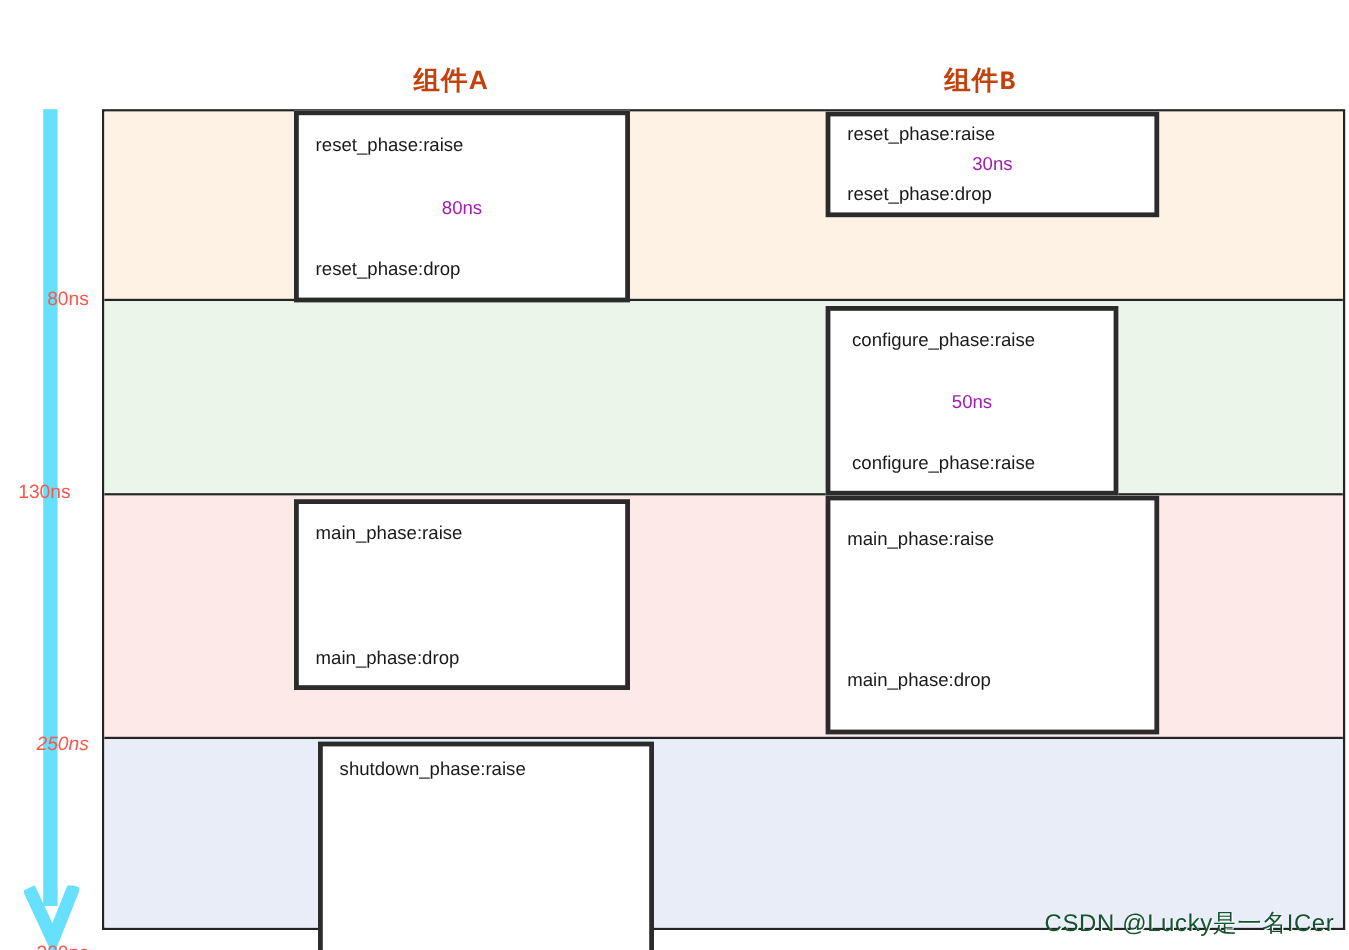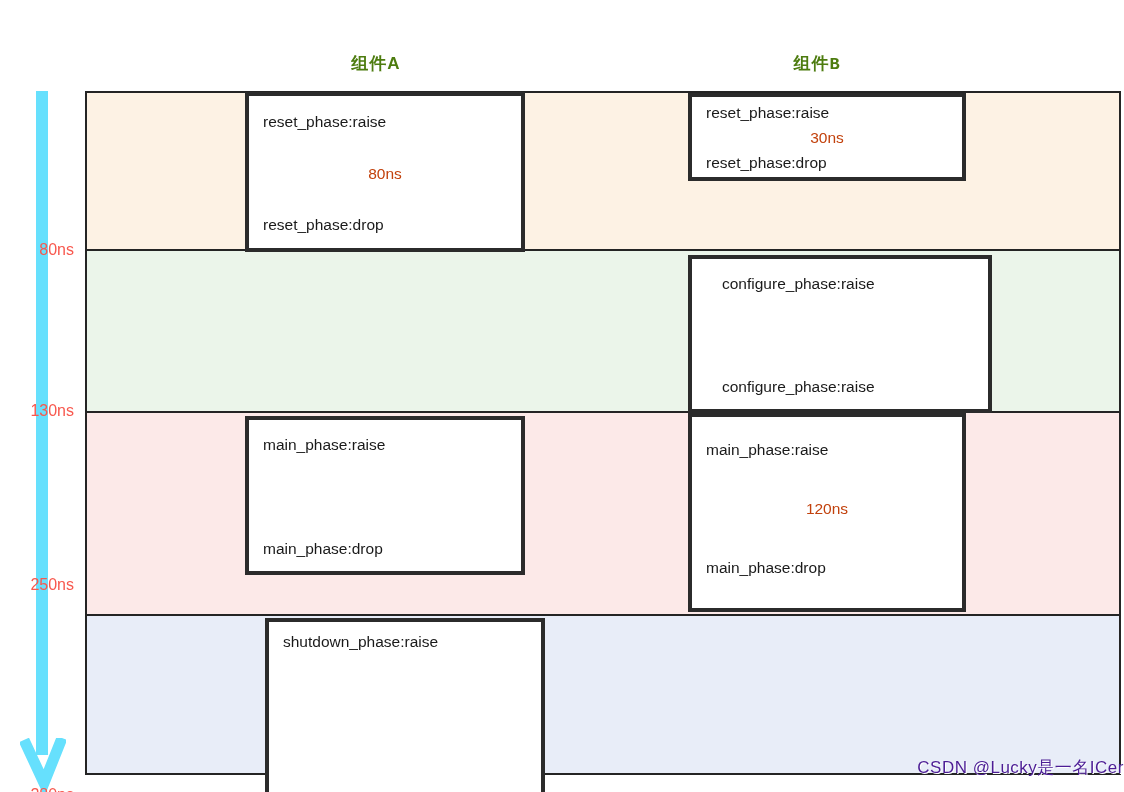--- a/index.html
+++ b/index.html
@@ -14,53 +14,53 @@
     border:2px solid #242424;
   }
   .band{width:100%;}
   .band-reset{height:158px;background:#FDF2E4;border-bottom:2px solid #242424;}
   .band-configure{height:162px;background:#EBF5EA;border-bottom:2px solid #242424;}
   .band-main{height:203px;background:#FCE9E8;border-bottom:2px solid #242424;}
   .band-shutdown{height:157px;background:#E8EDF8;}
   
   .col-header{
     position:absolute;top:52px;width:180px;text-align:center;
-    font-size:17px;font-weight:bold;color:#4d7c0f;letter-spacing:1px;
+    font-size:22px;font-weight:bold;color:#c2410c;letter-spacing:1px;
   }
   .header-a{left:286px;}
   .header-b{left:727px;font-family:Liberation Mono, monospace;}
   
   .tl-bar{position:absolute;left:36px;top:91px;width:12px;height:664px;background:#66E0FD;}
   .tl-head{position:absolute;left:20px;top:738px;width:46px;height:54px;}
   
   .tick{
     position:absolute;left:0;width:74px;text-align:right;
     font-size:16px;color:#F8584E;z-index:5;
   }
   .tick-0{top:241px;}
-  .tick-1{top:402px;}
-  .tick-2{top:576px;}
+  .tick-1{top:402px;text-align:center;}
+  .tick-2{top:612px;font-style:italic;}
   .tick-3{top:786px;}
   
   .pbox{
     position:absolute;background:#ffffff;border:4px solid #2b2b2b;
     display:flex;flex-direction:column;justify-content:space-between;z-index:3;
   }
   .pline{font-size:15.5px;color:#1a1a1a;padding-left:14px;line-height:21px;}
-  .pdur{font-size:15.5px;color:#c2410c;text-align:center;line-height:21px;padding-left:0;}
+  .pdur{font-size:15.5px;color:#a21caf;text-align:center;line-height:21px;padding-left:0;}
   .box-a-reset{left:245px;top:92px;width:280px;height:160px;padding:15px 0 13px;}
   .box-b-reset{left:688px;top:93px;width:278px;height:88px;padding:5px 0 4px;}
-  .box-b-configure{left:688px;top:255px;width:304px;height:158px;padding:14px 16px 12px;}
+  .box-b-configure{left:688px;top:255px;width:244px;height:158px;padding:14px 4px 12px;}
   .box-a-main{left:245px;top:416px;width:280px;height:159px;padding:14px 0 12px;}
   .box-b-main{left:688px;top:413px;width:278px;height:199px;padding:22px 0 30px;}
   .box-a-shutdown{left:245px;top:618px;width:280px;height:204px;padding:9px 0 7px;margin-left:20px;}
   
   .watermark{
-    position:absolute;right:0;top:756px;z-index:10;
-    font-size:17px;color:#4c1d95;text-shadow:1px 1px 0 #ffffff;
+    position:absolute;right:12px;top:756px;z-index:10;
+    font-size:20px;color:#14532d;text-shadow:1px 1px 0 #ffffff;
     letter-spacing:0.5px;
   }
 </style>
 </head>
 <body>
 
 <div class="stage">
 
   <div class="col-header header-a">组件A</div>
   <div class="col-header header-b">组件B</div>
@@ -89,31 +89,31 @@
   </div>
 
   <div class="pbox box-b-reset">
     <div class="pline">reset_phase:raise</div>
     <div class="pline pdur">30ns</div>
     <div class="pline">reset_phase:drop</div>
   </div>
 
   <div class="pbox box-b-configure">
     <div class="pline">configure_phase:raise</div>
+    <div class="pline pdur">50ns</div>
     <div class="pline">configure_phase:raise</div>
   </div>
 
   <div class="pbox box-a-main">
     <div class="pline">main_phase:raise</div>
     <div class="pline">main_phase:drop</div>
   </div>
 
   <div class="pbox box-b-main">
     <div class="pline">main_phase:raise</div>
-    <div class="pline pdur">120ns</div>
     <div class="pline">main_phase:drop</div>
   </div>
 
   <div class="pbox box-a-shutdown">
     <div class="pline">shutdown_phase:raise</div>
     <div class="pline pdur">30ns</div>
   </div>
 
   <div class="watermark">CSDN @Lucky是一名ICer</div>
 

